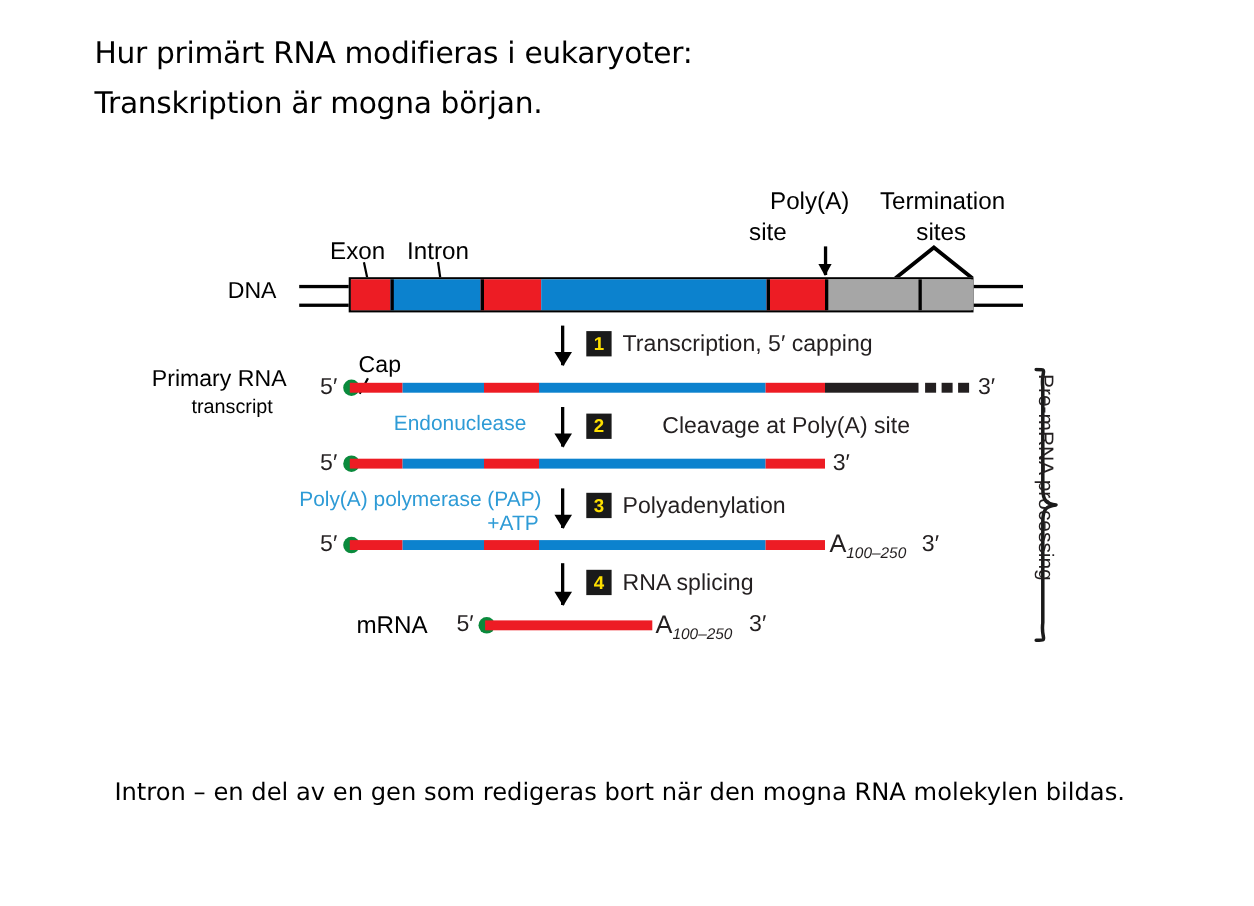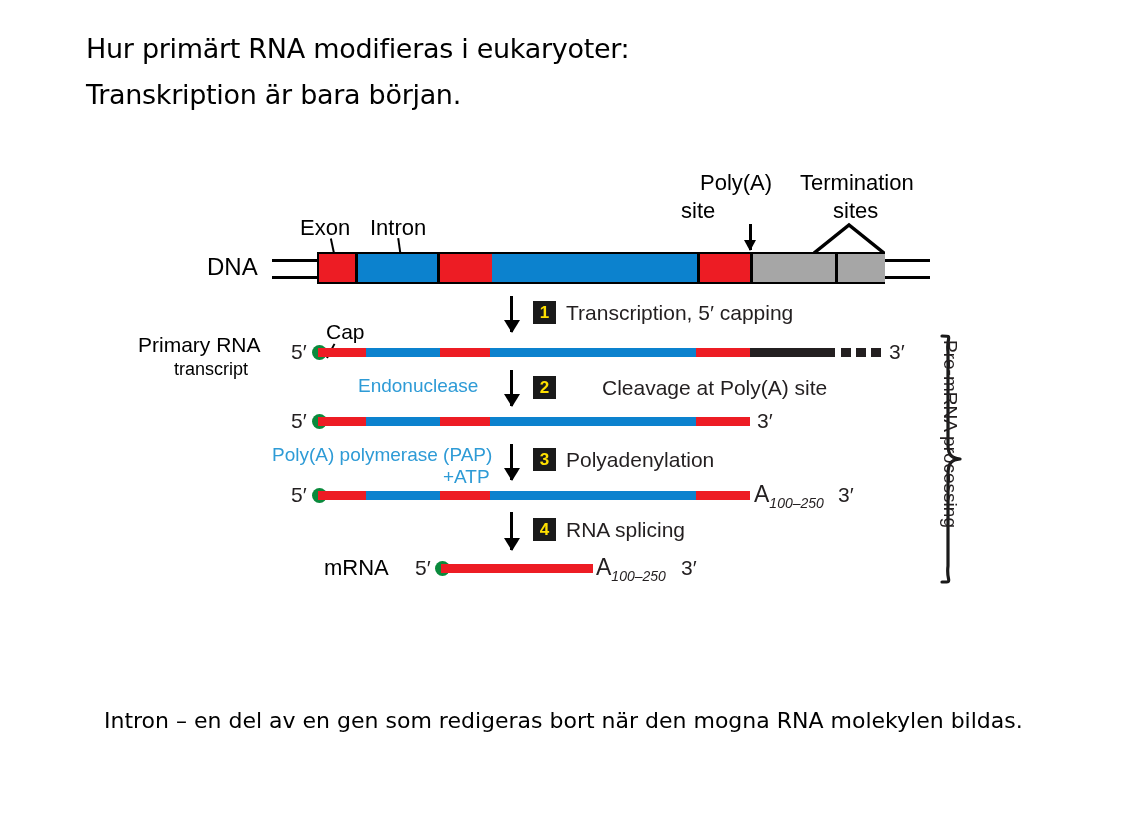--- a/index.html
+++ b/index.html
@@ -90,21 +90,21 @@
     font-size:22px;line-height:33px;color:#000;
     font-family:"DejaVu Sans",sans-serif;
   }
   #caption .cline{display:block;white-space:nowrap;}
 </style>
 </head>
 <body>
 
 <div id="title">
   <span class="line">Hur primärt RNA modifieras i eukaryoter:</span>
-  <span class="line">Transkription är bara början.</span>
+  <span class="line">Transkription är mogna början.</span>
 </div>
 
 <div id="figure">
 
   <div class="lbl" style="left:300px;top:215px;font-size:22px;">Exon</div>
   <div class="lbl" style="left:370px;top:215px;font-size:22px;">Intron</div>
 
   <div class="leader" style="left:334px;top:238px;height:20px;transform:rotate(-12deg);transform-origin:bottom center;"></div>
   <div class="leader" style="left:400px;top:238px;height:20px;transform:rotate(-8deg);transform-origin:bottom center;"></div>
 
@@ -115,21 +115,21 @@
   <div class="lbl" style="left:833px;top:198px;font-size:22px;">sites</div>
 
   <div class="arrow thin" style="left:749px;top:224px;height:26px;">
     <div class="head"></div>
   </div>
 
   <svg id="term-chevron" viewBox="0 0 74 32">
     <polyline points="2,31 37,3 72,31" fill="none" stroke="#000" stroke-width="3.5"></polyline>
   </svg>
 
-  <div class="lbl" style="left:207px;top:253px;font-size:24px;">DNA</div>
+  <div class="lbl" style="left:207px;top:253px;font-size:21px;">DNA</div>
   <div class="dna-flank" style="left:272px;top:259px;width:48px;"></div>
   <div class="dna-flank" style="left:272px;top:276px;width:48px;"></div>
   <div class="dna-flank" style="left:882px;top:259px;width:48px;"></div>
   <div class="dna-flank" style="left:882px;top:276px;width:48px;"></div>
 
   <div id="dna-bar">
     <div class="seg exon" style="left:0px;width:36px;"></div>
     <div class="seg intron" style="left:36px;width:82px;"></div>
     <div class="seg exon" style="left:118px;width:55px;"></div>
     <div class="seg intron" style="left:173px;width:205px;"></div>

